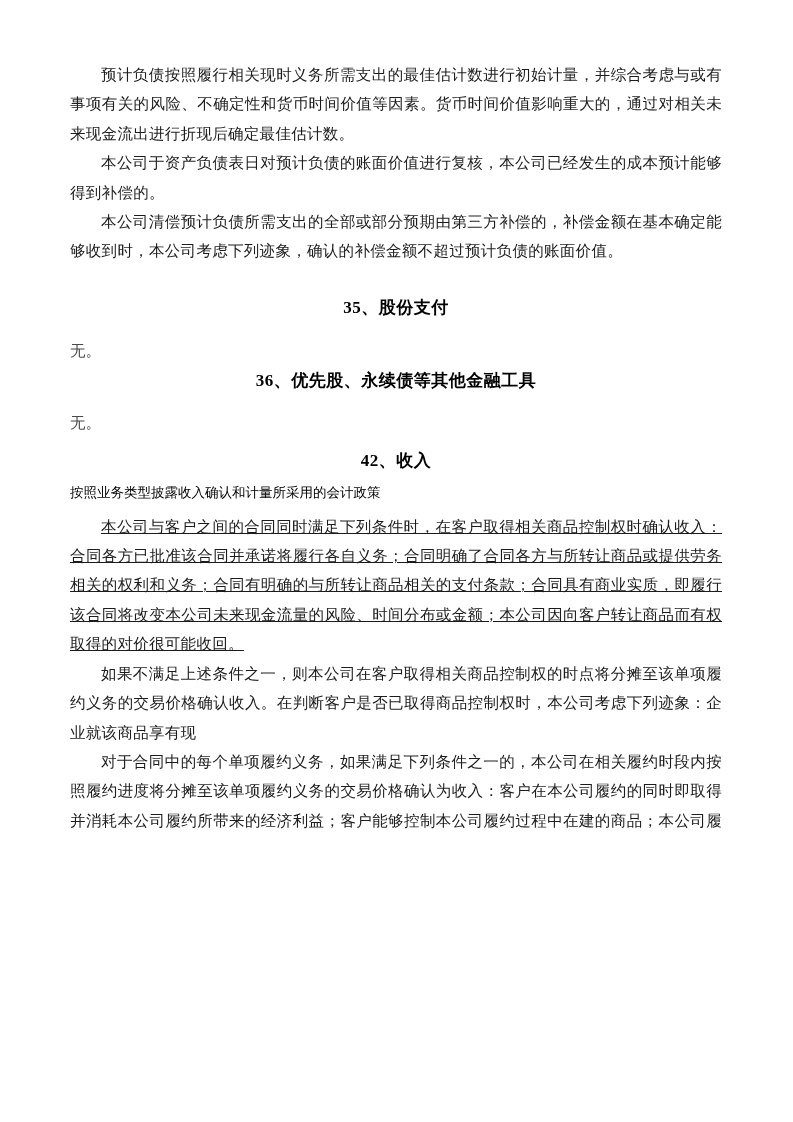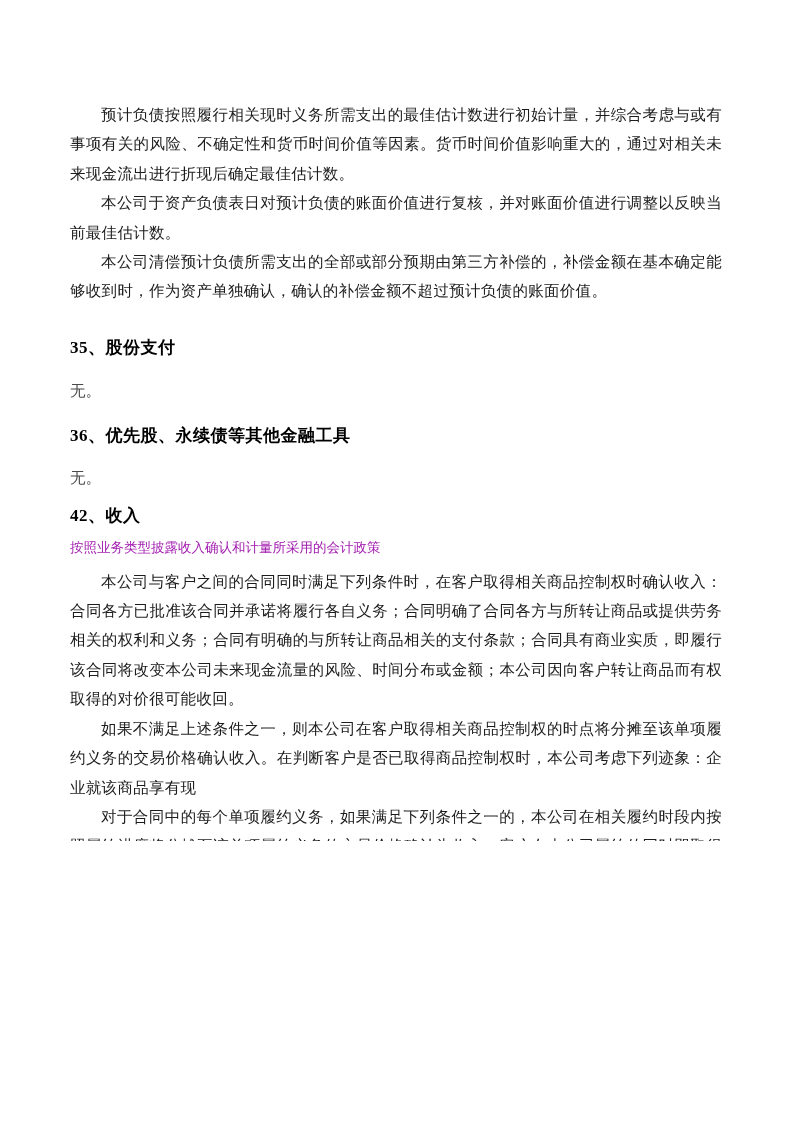--- a/index.html
+++ b/index.html
@@ -7,21 +7,21 @@
     padding: 0;
     background: #ffffff;
   }
   .page {
     position: relative;
     width: 793px;
     height: 841px;
     margin: 0 auto;
     background: #ffffff;
     box-sizing: border-box;
-    padding: 100px 71px 0 70px;
+    padding: 60px 71px 0 70px;
     font-family: "Liberation Serif", "DejaVu Serif", serif;
     color: #1a1a1a;
     overflow: hidden;
   }
   .para {
     margin: 0;
     font-size: 15.5px;
     line-height: 29.4px;
     text-align: justify;
     text-justify: inter-ideograph;
@@ -29,60 +29,61 @@
     color: #1c1c1c;
     letter-spacing: 0.3px;
   }
   .heading {
     margin: 0;
     font-size: 17px;
     font-weight: 700;
     line-height: 24px;
     color: #000000;
     letter-spacing: 0.5px;
+    text-align: center;
   }
   .none-text {
     margin: 0;
     font-size: 15.5px;
     line-height: 29.4px;
     color: #4a4a4a;
   }
   .note {
     margin: 0;
     font-size: 13.5px;
     line-height: 22px;
-    color: #a21caf;
+    color: #000000;
   }
   .mt-h35 { margin-top: 30px; }
   .mt-none1 { margin-top: 16px; }
-  .mt-h36 { margin-top: 19px; }
+  .mt-h36 { margin-top: 4px; }
   .mt-none2 { margin-top: 15px; }
   .mt-h37 { margin-top: 11px; }
   .mt-note { margin-top: 9px; }
-  .mt-p4 { margin-top: 8px; }
+  .mt-p4 { margin-top: 8px; text-decoration: underline; }
   .page-number {
     position: absolute;
     top: 1036px;
     right: 61px;
     font-size: 14px;
     line-height: 18px;
     color: #2f2f2f;
     font-family: "Liberation Serif", "DejaVu Serif", serif;
   }
 </style>
 </head>
 <body>
 
 <div class="page">
 
   <p class="para">预计负债按照履行相关现时义务所需支出的最佳估计数进行初始计量，并综合考虑与或有事项有关的风险、不确定性和货币时间价值等因素。货币时间价值影响重大的，通过对相关未来现金流出进行折现后确定最佳估计数。</p>
 
-  <p class="para">本公司于资产负债表日对预计负债的账面价值进行复核，并对账面价值进行调整以反映当前最佳估计数。</p>
+  <p class="para">本公司于资产负债表日对预计负债的账面价值进行复核，本公司已经发生的成本预计能够得到补偿的。</p>
 
-  <p class="para">本公司清偿预计负债所需支出的全部或部分预期由第三方补偿的，补偿金额在基本确定能够收到时，作为资产单独确认，确认的补偿金额不超过预计负债的账面价值。</p>
+  <p class="para">本公司清偿预计负债所需支出的全部或部分预期由第三方补偿的，补偿金额在基本确定能够收到时，本公司考虑下列迹象，确认的补偿金额不超过预计负债的账面价值。</p>
 
   <h3 class="heading mt-h35">35、股份支付</h3>
 
   <p class="none-text mt-none1">无。</p>
 
   <h3 class="heading mt-h36">36、优先股、永续债等其他金融工具</h3>
 
   <p class="none-text mt-none2">无。</p>
 
   <h3 class="heading mt-h37">42、收入</h3>

